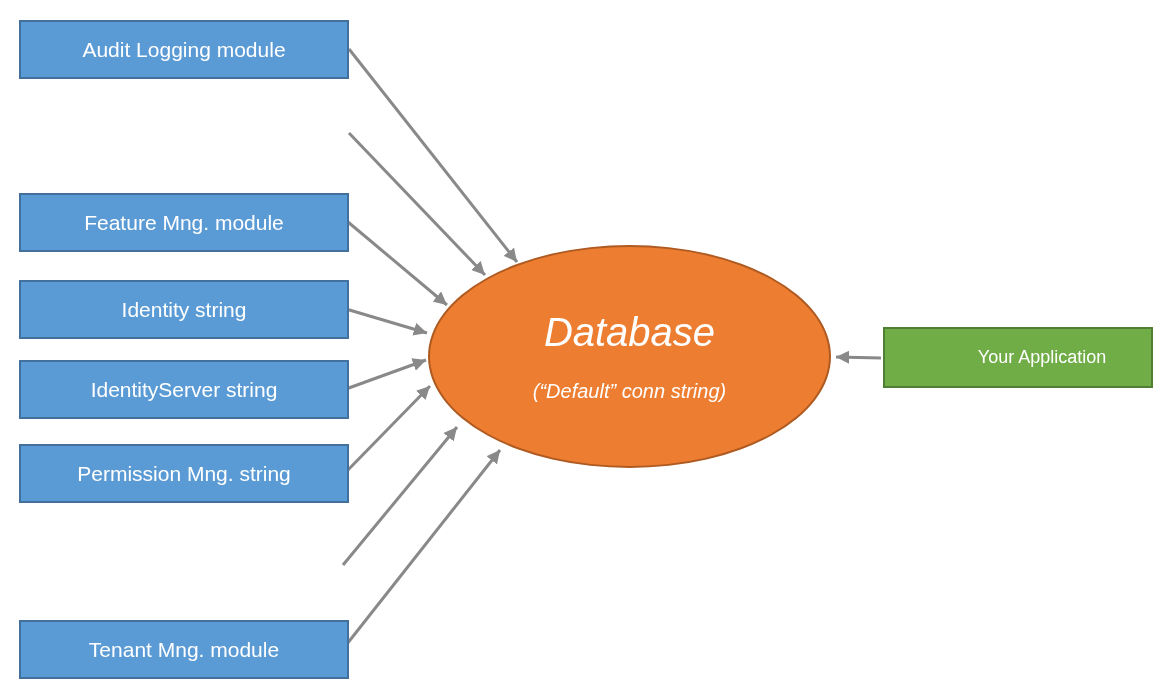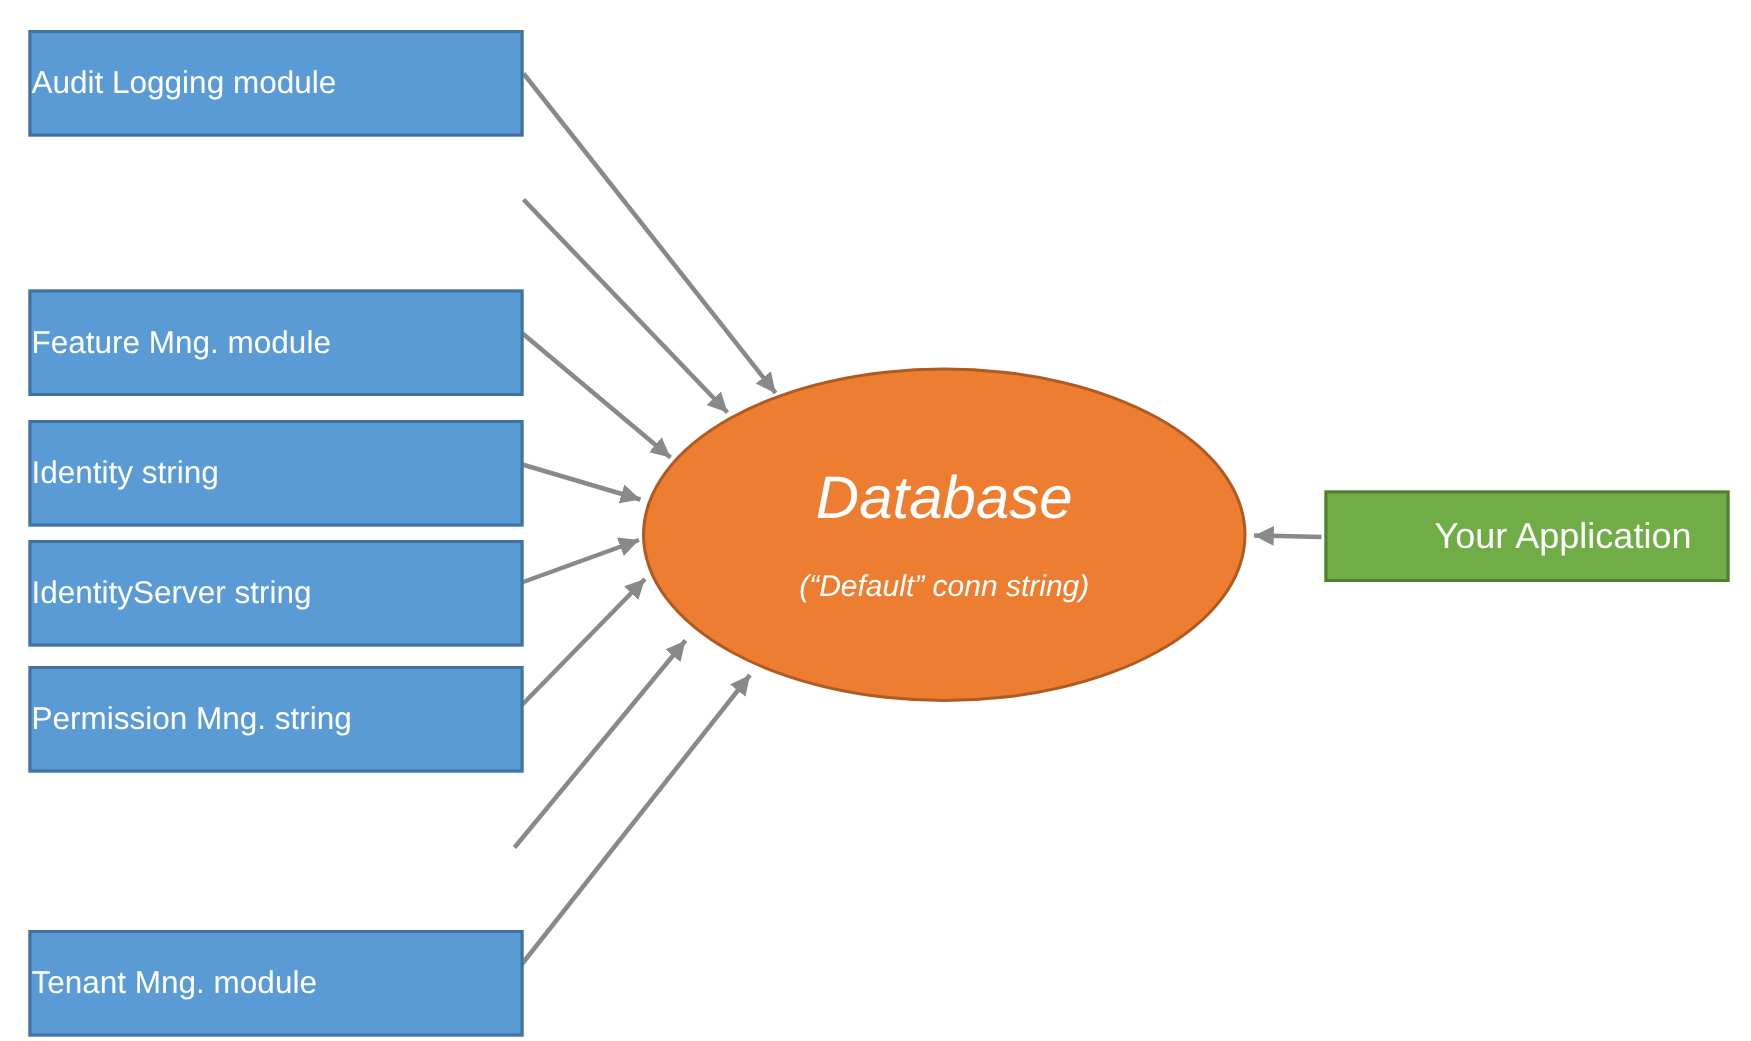--- a/index.html
+++ b/index.html
@@ -18,26 +18,27 @@
   #arrows {
     position: absolute;
     left: 0; top: 0;
     width: 1167px;
     height: 694px;
   }
   .module-box {
     position: absolute;
     left: 19px;
     width: 330px;
-    height: 71px;
+    height: 59px;
     box-sizing: border-box;
     background: var(--module-fill, #5B9BD5);
     border: 2px solid var(--module-border, #41719C);
     display: flex;
     align-items: center;
+    justify-content: center;
   }
   .module-box span {
     color: #ffffff;
     font-size: 21px;
     white-space: nowrap;
   }
   #db-ellipse {
     position: absolute;
     left: 428px;
     top: 245px;
@@ -74,21 +75,21 @@
     height: 61px;
     box-sizing: border-box;
     background: var(--app-fill, #70AD47);
     border: 2px solid var(--app-border, #507E32);
     display: flex;
     align-items: center;
     justify-content: center;
   }
   #app-box span {
     color: #ffffff;
-    font-size: 24px;
+    font-size: 18px;
     white-space: nowrap;
     margin-left: 48px;
   }
 </style>
 </head>
 <body>
 
 <div id="canvas" style="--bg: #FFFFFF; --module-fill: #5B9BD5; --module-border: #41719C; --db-fill: #ED7D31; --db-border: #AE5A21; --app-fill: #70AD47; --app-border: #507E32;">
 
   <svg id="arrows" viewBox="0 0 1167 694" xmlns="http://www.w3.org/2000/svg">

